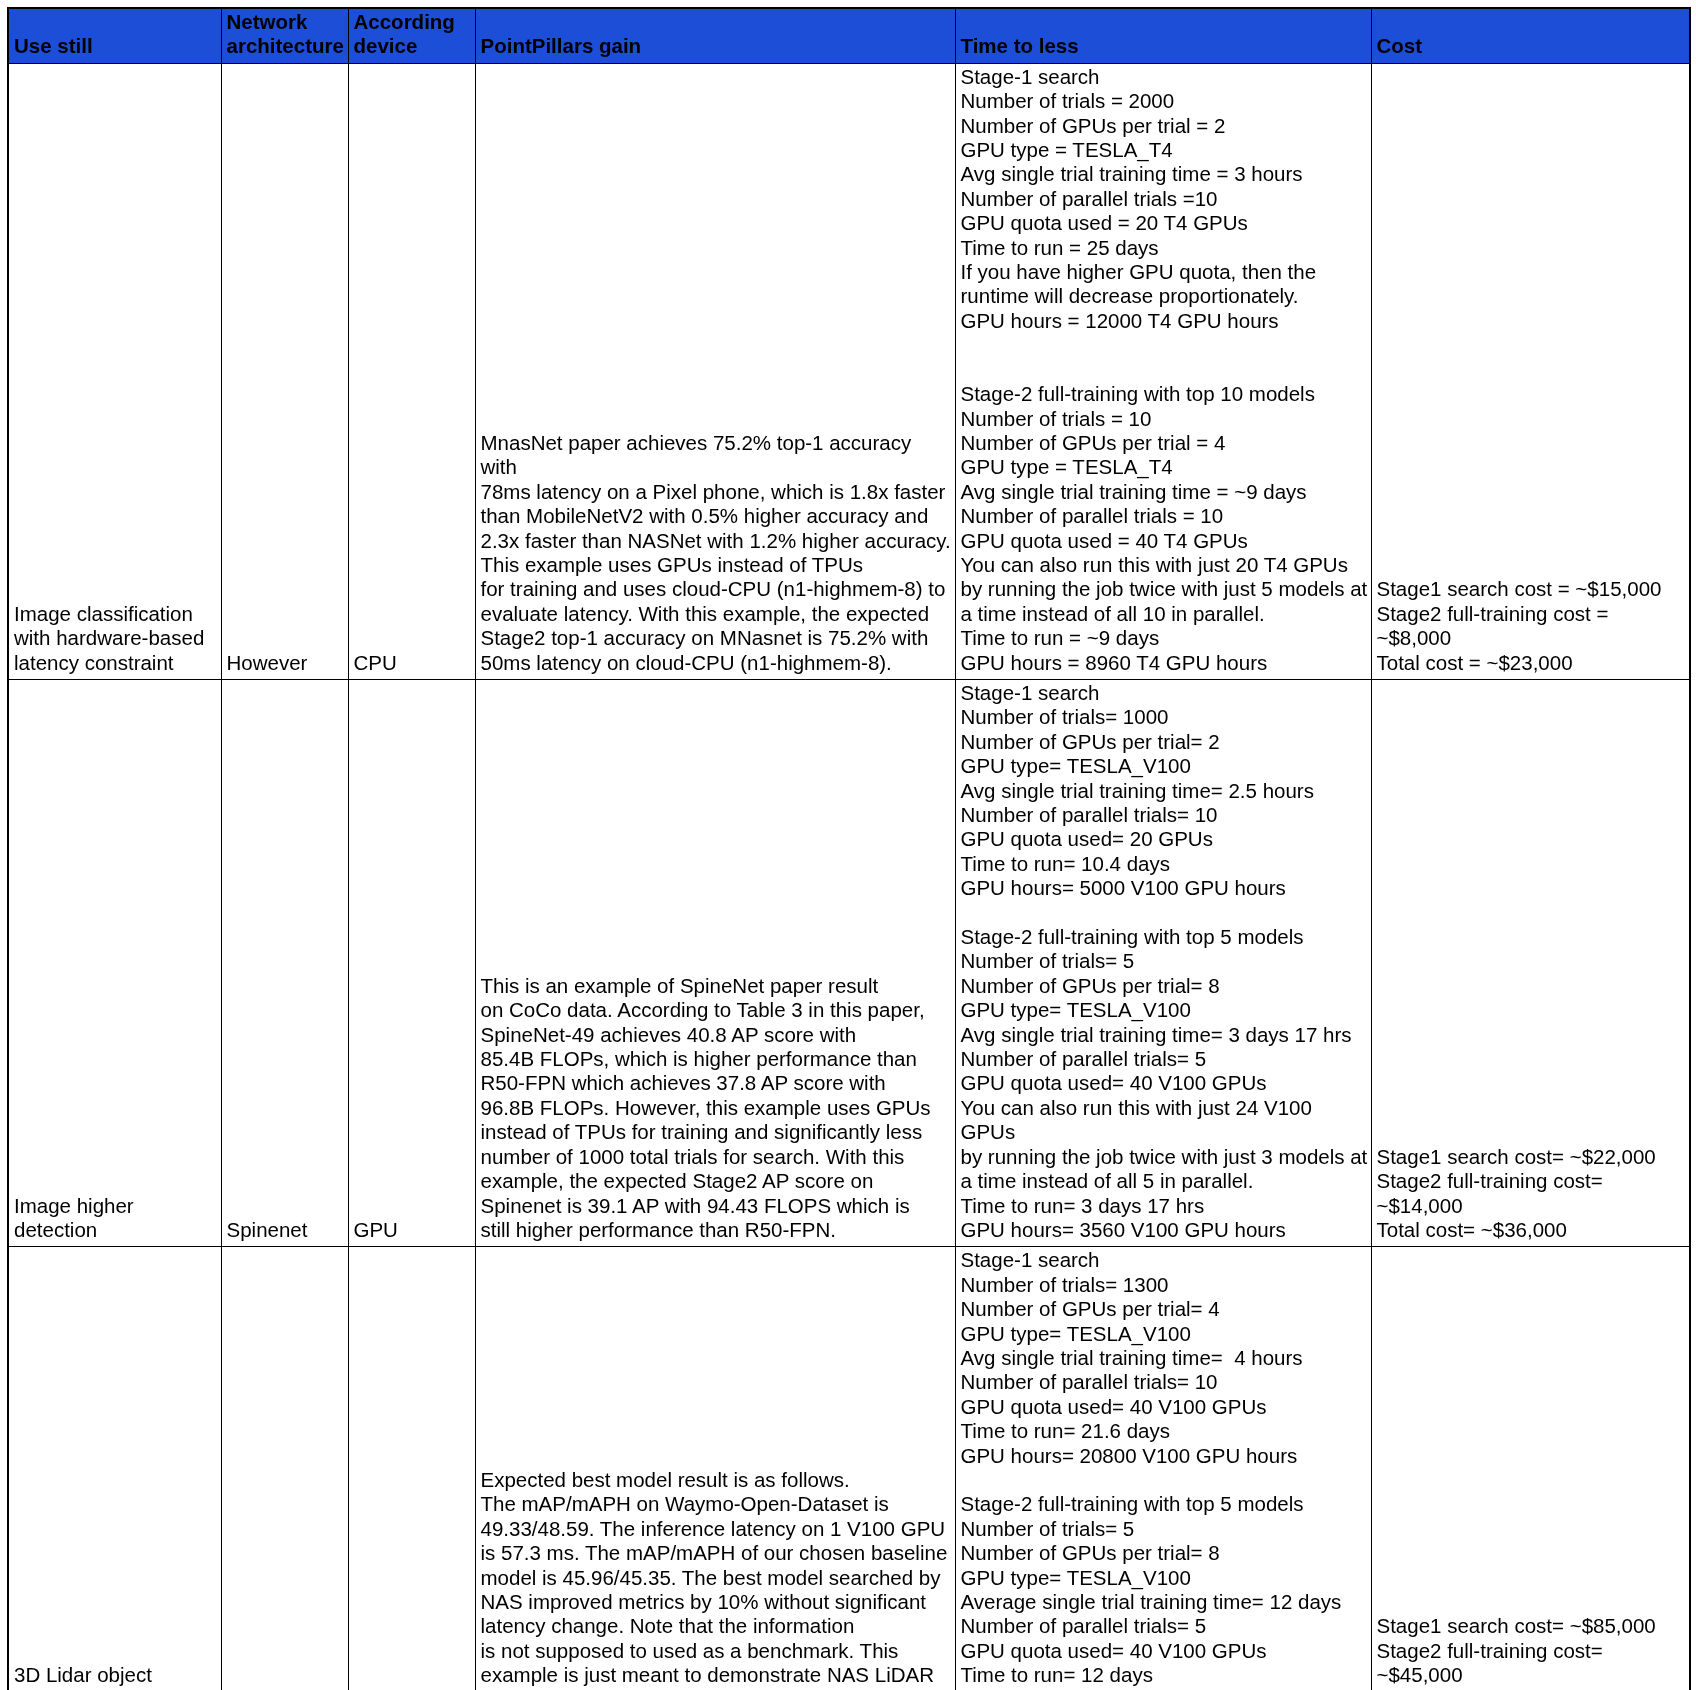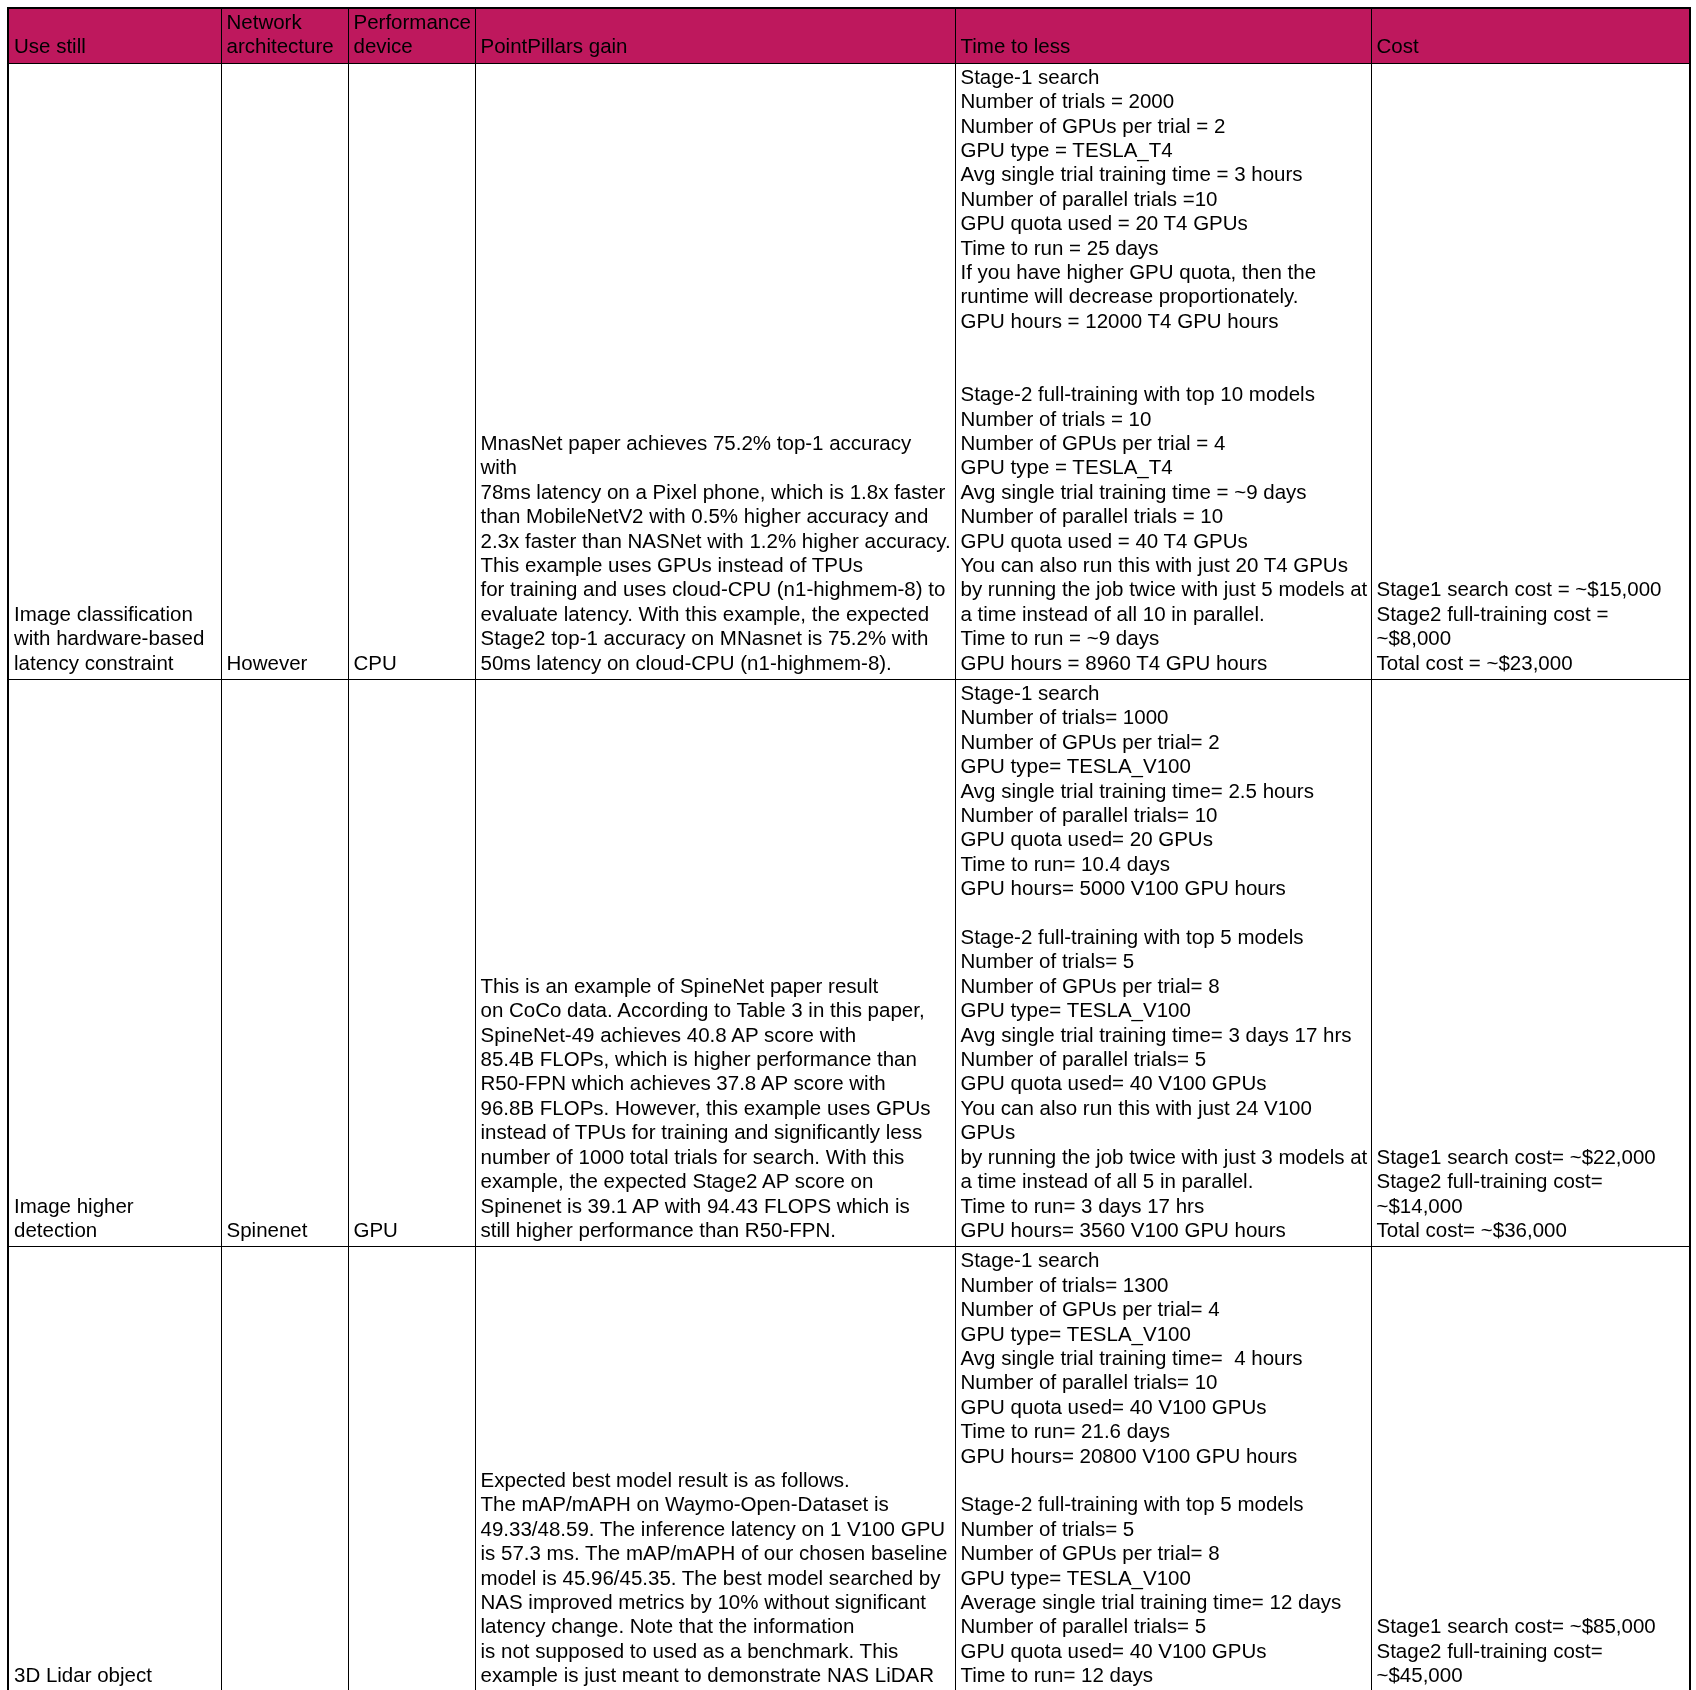--- a/index.html
+++ b/index.html
@@ -28,22 +28,22 @@
     vertical-align: bottom;
     text-align: left;
     font-size: 20.5px;
     line-height: 24.4px;
     padding: 1px 3px 4px 5px;
     white-space: pre-wrap;
     overflow: hidden;
     word-wrap: break-word;
   }
   table.grid th {
-    background: #be185d;
-    font-weight: normal;
+    background: #1d4ed8;
+    font-weight: bold;
   }
   col.c-usecase   { width: 213px; }
   col.c-netarch   { width: 127px; }
   col.c-device    { width: 127px; }
   col.c-perf      { width: 480px; }
   col.c-time      { width: 416px; }
   col.c-cost      { width: 319px; }
   tr.header-row   { height: 50px; }
   tr.row-1        { height: 610px; }
   tr.row-2        { height: 537px; }
@@ -59,21 +59,21 @@
       <col class="c-netarch">
       <col class="c-device">
       <col class="c-perf">
       <col class="c-time">
       <col class="c-cost">
     </colgroup>
     <thead>
       <tr class="header-row">
         <th>Use still</th>
         <th>Network architecture</th>
-        <th>Performance device</th>
+        <th>According device</th>
         <th>PointPillars gain</th>
         <th>Time to less</th>
         <th>Cost</th>
       </tr>
     </thead>
     <tbody>
       <tr class="row-1">
         <td>Image classification
 with hardware-based
 latency constraint</td>

